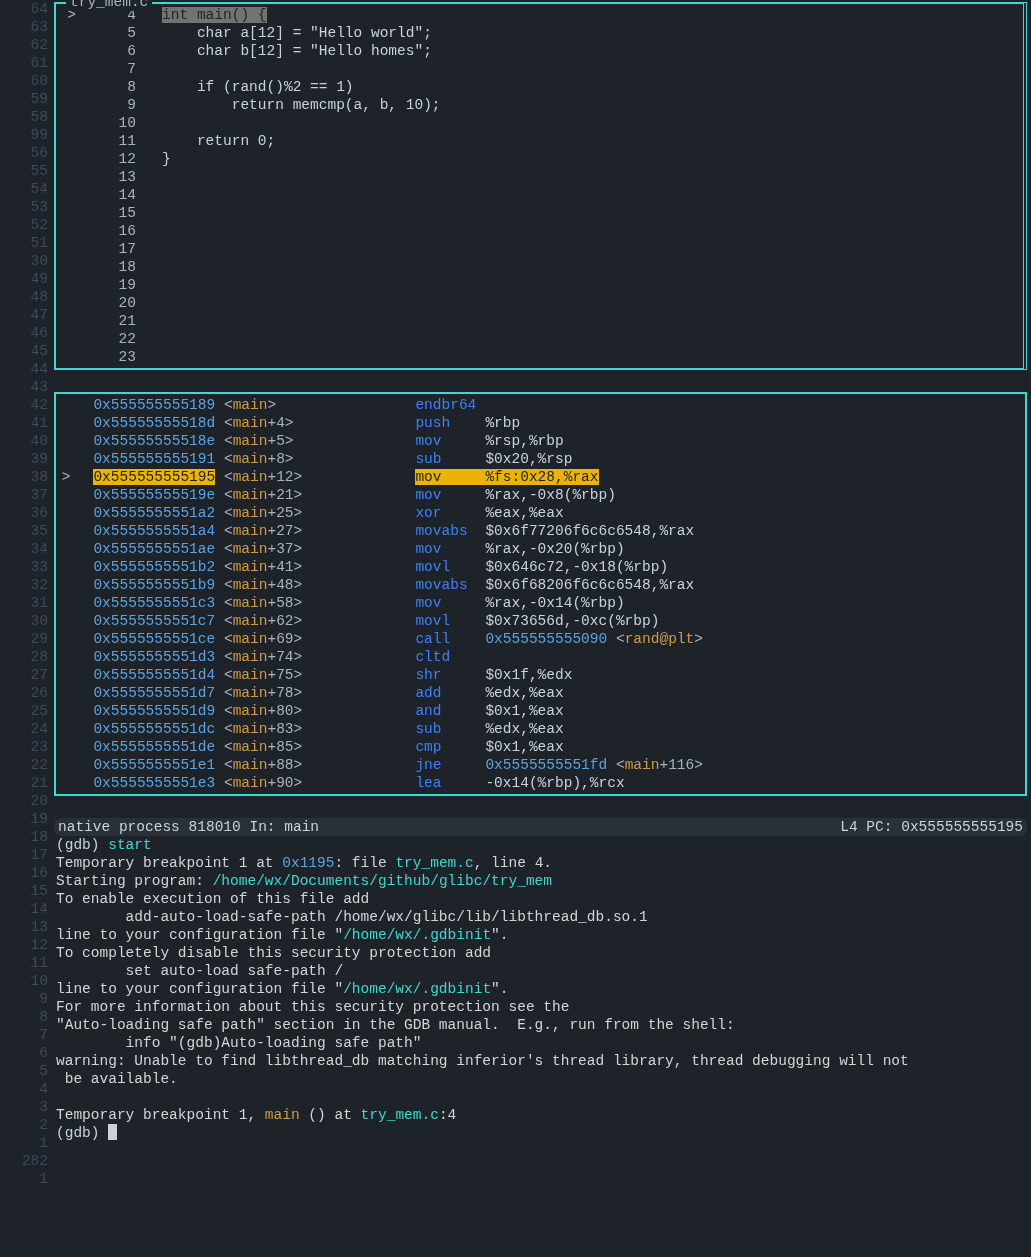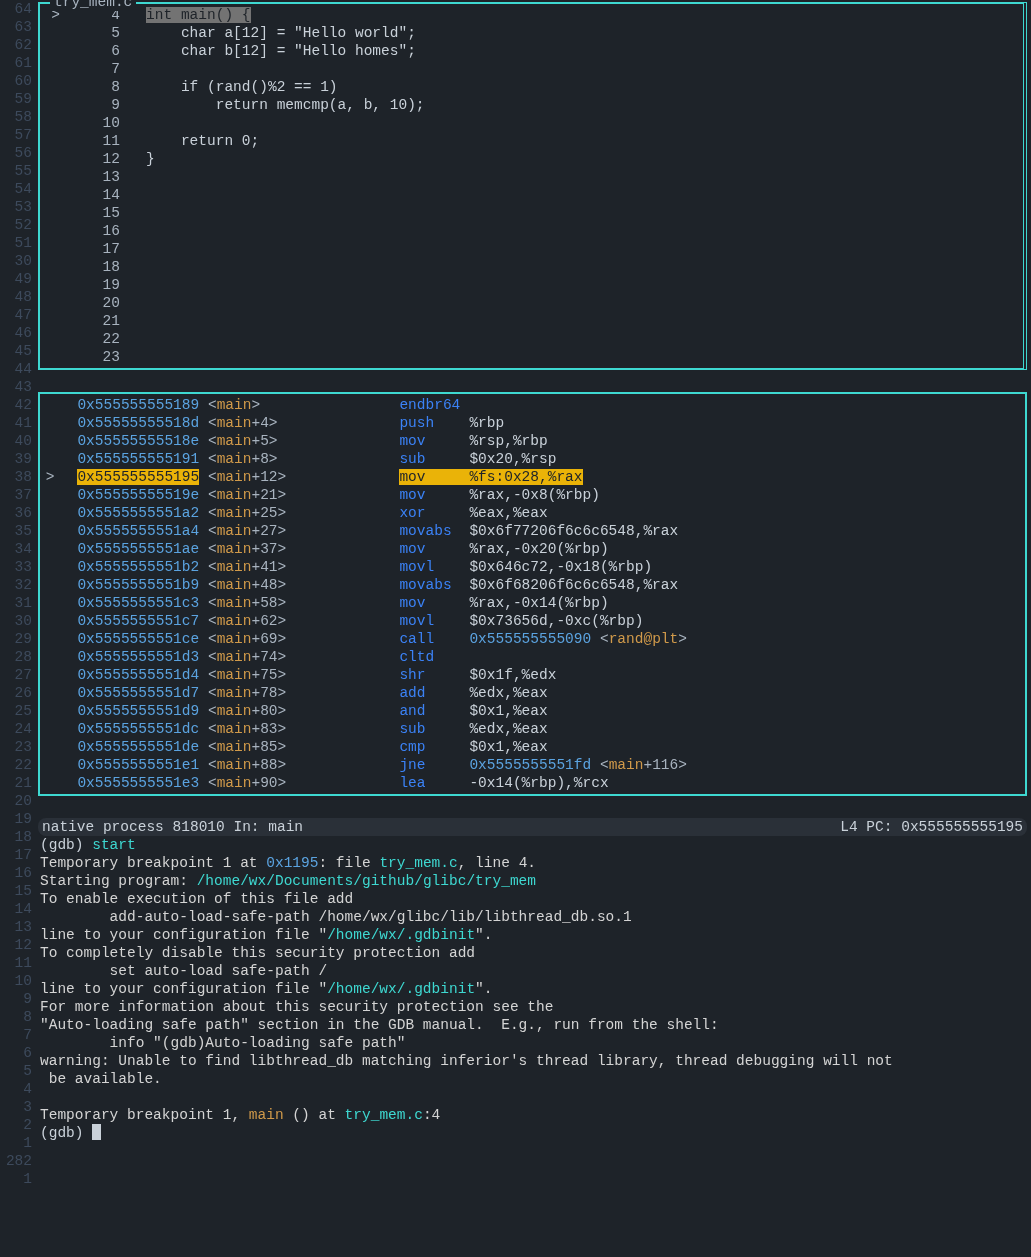--- a/index.html
+++ b/index.html
@@ -1,16 +1,16 @@
 <!DOCTYPE html>
 <html><head>
 <meta charset="utf-8">
 <style>
   html,body{margin:0;padding:0;background:#1e2329;color:#d4d4d4;font-family:'Consolas','Menlo','Courier New',monospace;font-size:14.5px;line-height:18px;}
-  .wrap{display:flex;}
+  .wrap{display:flex;margin-left:16px;}
   .gutter{width:30px;text-align:right;color:#3d4a5c;padding:0 6px 0 2px;user-select:none;flex-shrink:0;}
   .gutter .row{height:18px;}
   .main{flex:1;position:relative;}
   .panel{border:2px solid #3ed8d1;margin:0 4px 4px 0;padding:2px 8px 2px 0;position:relative;}
   .panel-title{position:absolute;top:-11px;left:10px;background:#1e2329;color:#a8b3bf;padding:0 4px;font-weight:normal;}
   .src .row, .asm .row{height:18px;white-space:pre;}
   .src .ln{display:inline-block;width:60px;text-align:right;color:#a8b3bf;}
   .src .arrow{display:inline-block;width:20px;text-align:right;color:#a8b3bf;}
   .code{color:#c9d1d9;}
   .hl-sel{background:#737373;color:#1e2329;}
@@ -38,21 +38,21 @@
 
 <div class="wrap">
   <div class="gutter" id="gutter">
       <div class="row">64</div>
       <div class="row">63</div>
       <div class="row">62</div>
       <div class="row">61</div>
       <div class="row">60</div>
       <div class="row">59</div>
       <div class="row">58</div>
-      <div class="row">57</div>
+      <div class="row">99</div>
       <div class="row">56</div>
       <div class="row">55</div>
       <div class="row">54</div>
       <div class="row">53</div>
       <div class="row">52</div>
       <div class="row">51</div>
       <div class="row">30</div>
       <div class="row">49</div>
       <div class="row">48</div>
       <div class="row">47</div>

